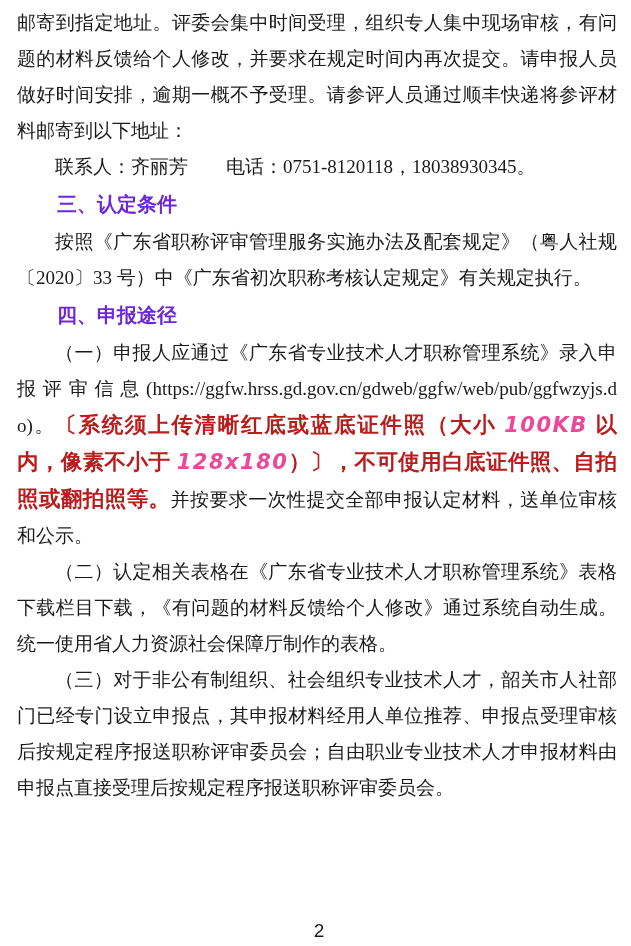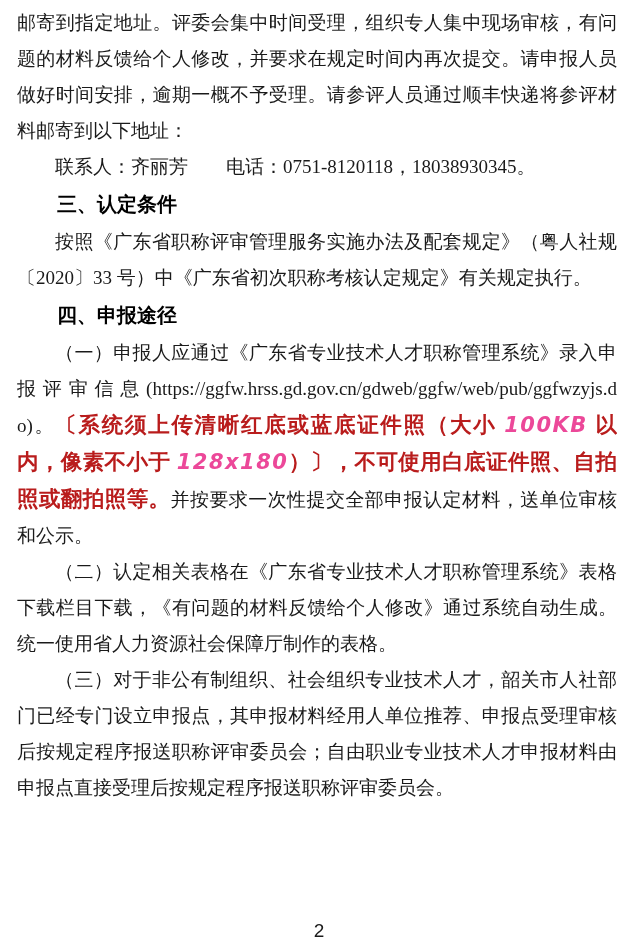--- a/index.html
+++ b/index.html
@@ -36,21 +36,21 @@
   .para.indent {
     text-indent: 2em;
   }
   .heading {
     margin: 1px 0;
     padding-left: 40px;
     font-size: 20px;
     line-height: 37px;
     font-weight: 700;
     font-family: "Liberation Sans", "DejaVu Sans", sans-serif;
-    color: #000000;
+    color: #6d28d9;
   }
   .seg-normal {
     
   }
   .seg-bold {
     font-weight: 700;
     font-size: 21.5px;
     line-height: 37px;
     font-family: "Liberation Sans", "DejaVu Sans", sans-serif;
     color: #b91c1c;

